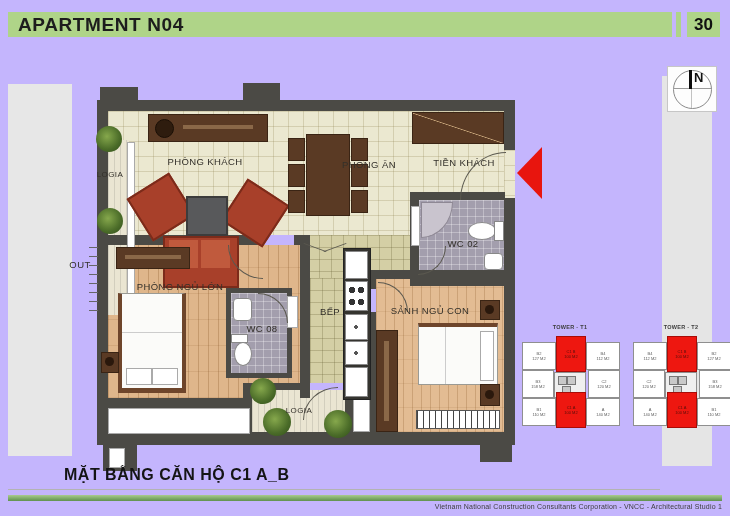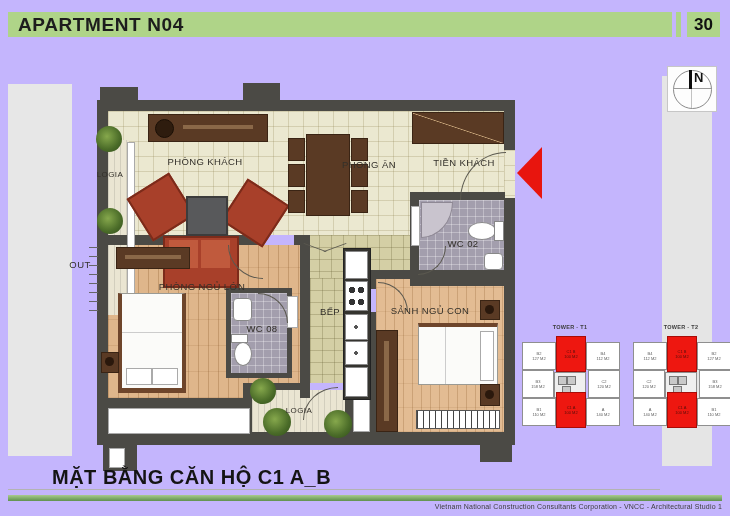--- a/index.html
+++ b/index.html
@@ -65,21 +65,21 @@
   .tower{position:absolute;width:100px;height:104px;z-index:6;}
   .ttitle{position:absolute;top:0;left:50%;transform:translateX(-50%);font-size:5.5px;
      font-weight:700;color:#3c3c3c;letter-spacing:.3px;white-space:nowrap;}
   .tgrid{position:absolute;top:12px;left:2px;width:96px;height:90px;}
   .u{position:absolute;background:#fff;border:1px solid #8f8f8f;display:flex;flex-direction:column;
      align-items:center;justify-content:center;font-size:4px;color:#5c5c5c;line-height:1.35;text-align:center;}
   .u.red{background:#ee1710;border-color:#a90c07;color:#56100b;}
   .core{position:absolute;background:#efefef;border:1px solid #8f8f8f;}
   .lift{position:absolute;background:#c9c9c9;border:1px solid #777;}
   
-  .caption{position:absolute;left:52px;top:466px;font-size:20px;font-weight:600;color:#141414;letter-spacing:.5px;z-index:6;}
+  .caption{position:absolute;left:64px;top:466px;font-size:16px;font-weight:600;color:#141414;letter-spacing:.5px;z-index:6;}
   .caprule{position:absolute;left:8px;top:489px;width:652px;height:1px;background:#b3b3b3;}
   .fbar{position:absolute;left:8px;top:495px;width:714px;height:6px;
      background:linear-gradient(to bottom,#a9cb8f,#5f914f);}
   .fcredit{position:absolute;right:8px;top:503px;font-size:7px;color:#3c3c3c;letter-spacing:.2px;}
   .hatch{position:absolute;z-index:4;
      background:repeating-linear-gradient(to bottom,#666 0 1px,transparent 1px 9px);}
   .radiator{position:absolute;background:#fff;border:1px solid #555;z-index:4;
      background-image:repeating-linear-gradient(90deg,#444 0 1px,transparent 1px 6px);}
 </style>
 </head>
@@ -234,21 +234,21 @@
     <div class="vline" style="left:323px;top:247px;transform:rotate(-20deg);"></div>
 
     <div class="hatch" style="left:89px;top:247px;width:9px;height:66px;"></div>
     <div class="redarrow"></div>
 
     <div class="rlabel" style="left:205px;top:161px;">PHÒNG KHÁCH</div>
     <div class="rlabel" style="left:333px;top:164px;margin-left:36px;">PHÒNG ĂN</div>
     <div class="rlabel" style="left:464px;top:162px;">TIỀN KHÁCH</div>
     <div class="rlabel small" style="left:110px;top:174px;">LOGIA</div>
     <div class="rlabel" style="left:463px;top:243px;">WC 02</div>
-    <div class="rlabel" style="left:180px;top:286px;margin-left:22px;">PHÒNG NGỦ LỚN</div>
+    <div class="rlabel" style="left:180px;top:286px;">PHÒNG NGỦ LỚN</div>
     <div class="rlabel" style="left:262px;top:328px;">WC 08</div>
     <div class="rlabel" style="left:330px;top:311px;">BẾP</div>
     <div class="rlabel" style="left:430px;top:310px;">SẢNH NGỦ CON</div>
     <div class="rlabel small" style="left:299px;top:410px;">LOGIA</div>
     <div class="rlabel" style="left:80px;top:264px;">OUT</div>
   </div>
 
   <div class="tower" style="left:520px;top:324px;">
     <div class="ttitle">TOWER - T1</div>
     <div class="tgrid">

